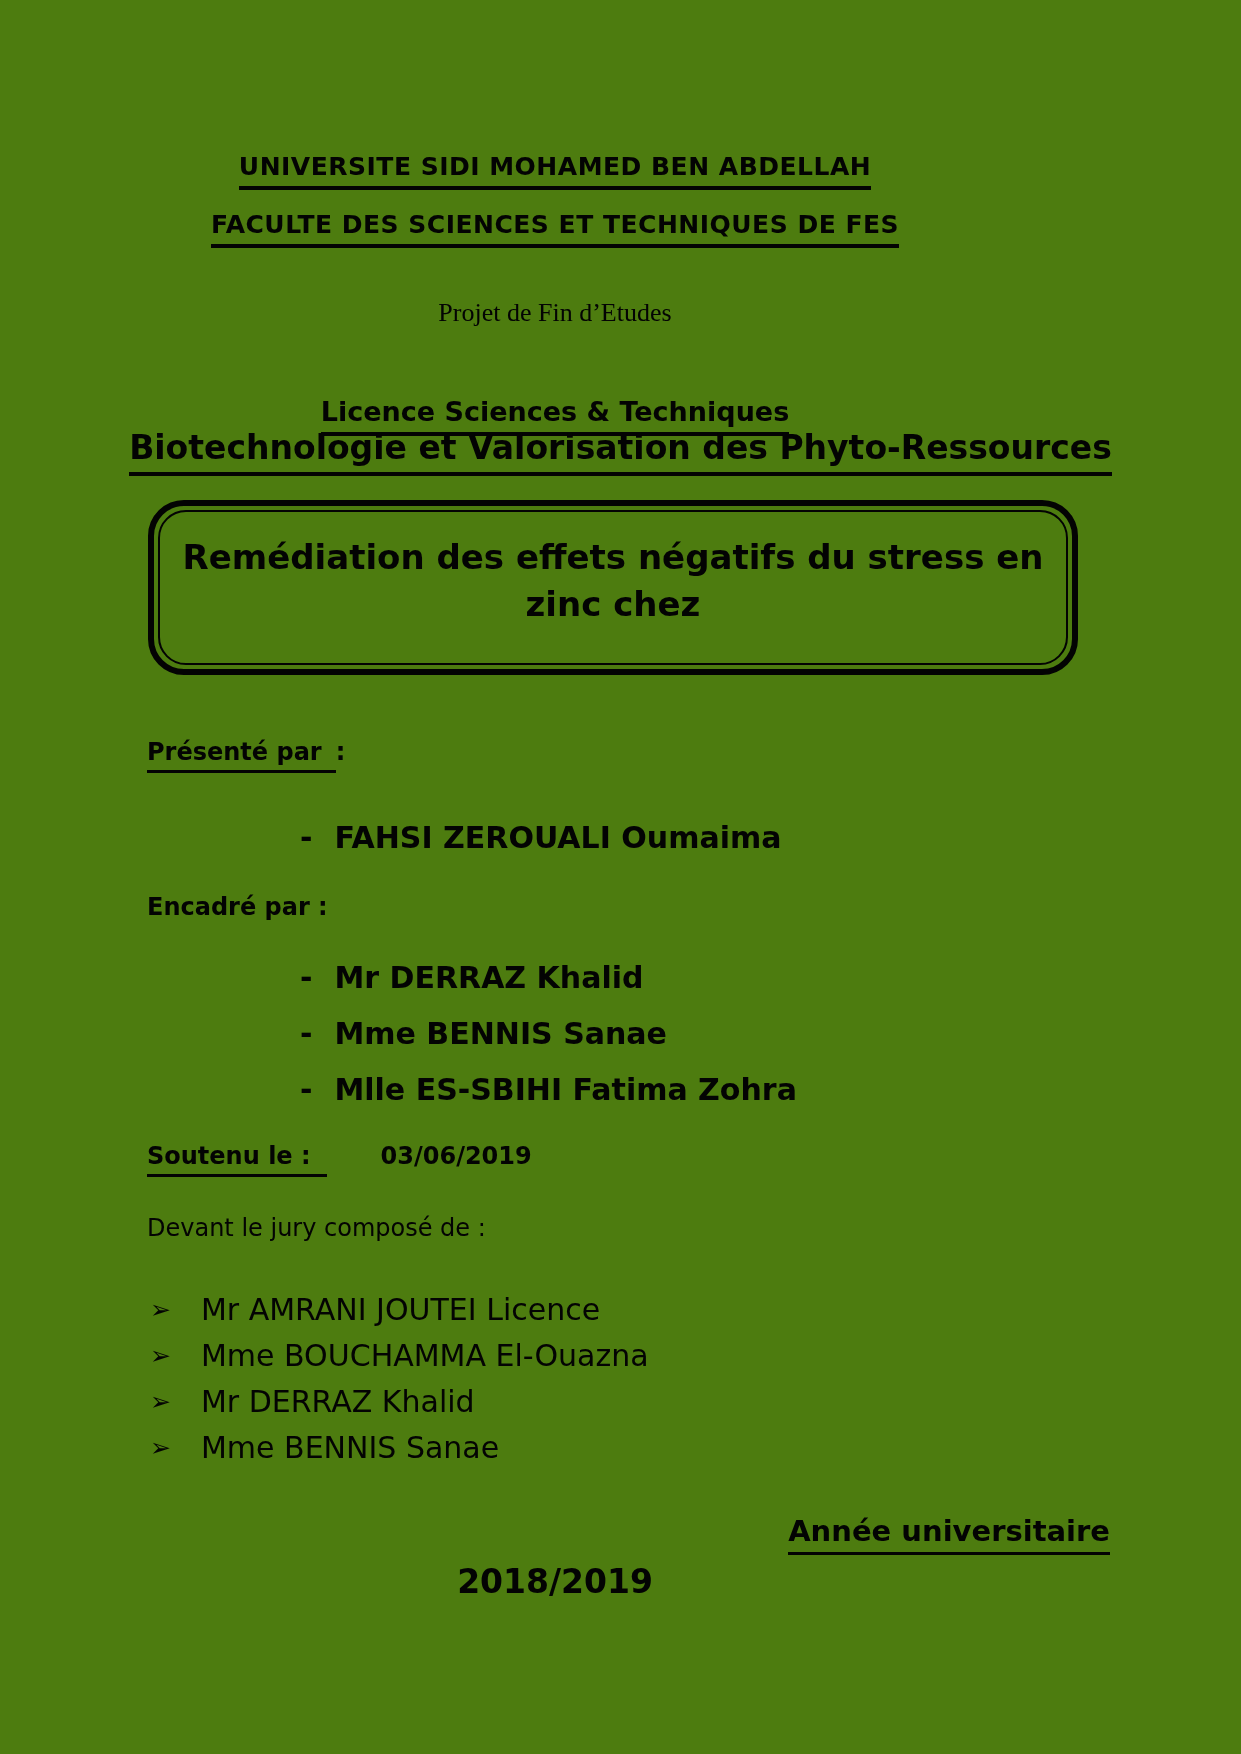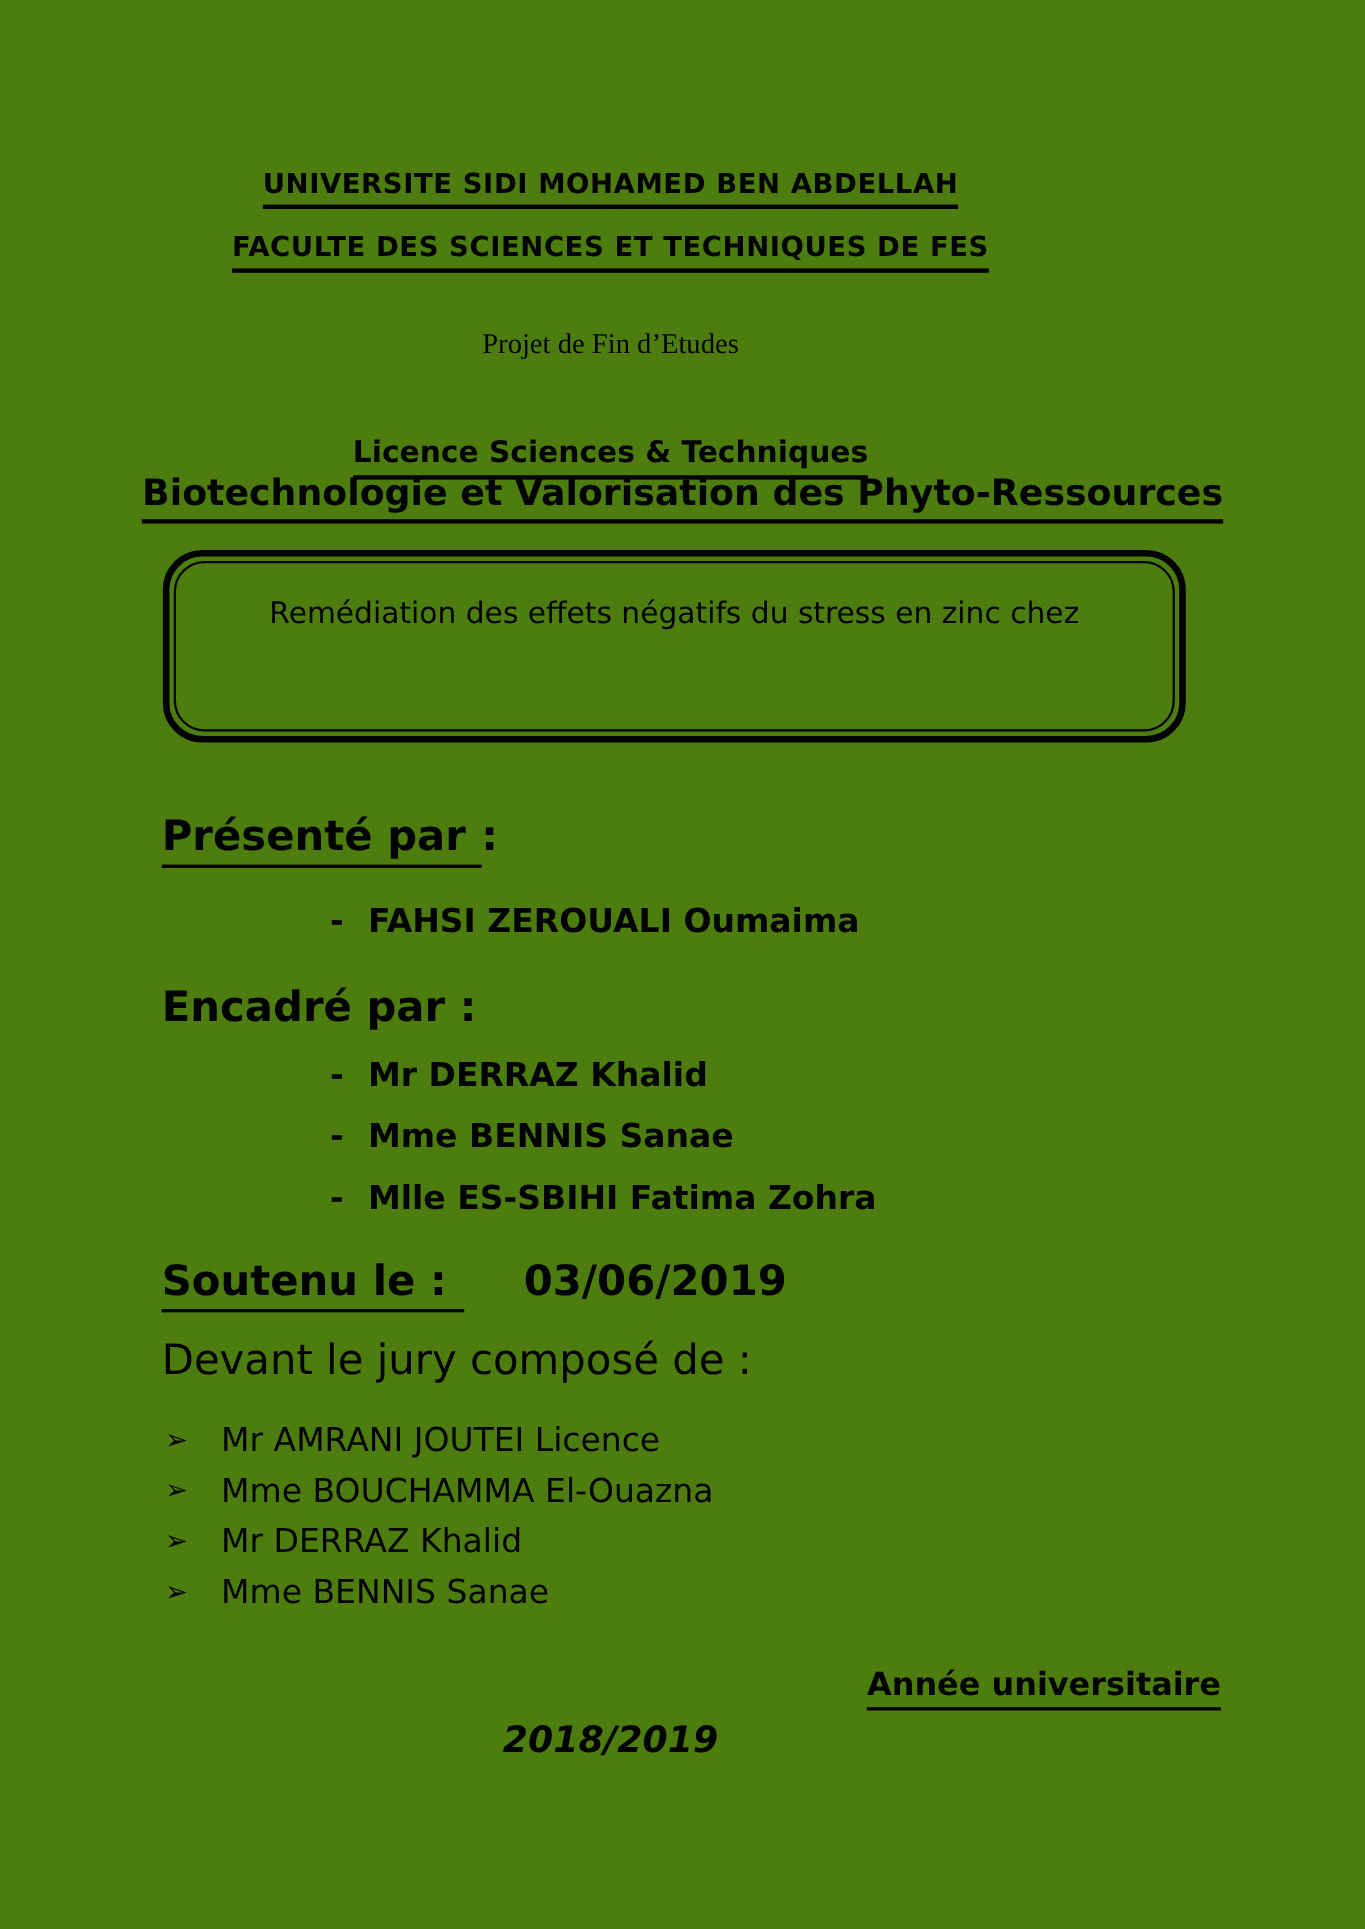--- a/index.html
+++ b/index.html
@@ -50,41 +50,41 @@
   }
   .titlebox-inner {
     width: 100%;
     height: 100%;
     box-sizing: border-box;
     border: 2px solid #030303;
     border-radius: 28px;
     text-align: center;
     padding-top: 22px;
   }
-  .boxline { font-size: 27px; font-weight: normal; line-height: 47px; }
+  .boxline { font-size: 34px; font-weight: bold; line-height: 47px; }
 
-  .label-line { font-size: 38px; left: 147px; }
+  .label-line { font-size: 24px; left: 147px; }
   .dash-item {
     left: 300px;
     font-size: 30px;
     font-weight: bold;
     display: flex;
     gap: 22px;
   }
   .jury-item {
     left: 150px;
     font-size: 30px;
     display: flex;
     align-items: baseline;
     gap: 30px;
   }
   .jury-bullet { font-size: 25px; position: relative; top: -2px; }
   .date { margin-left: 54px; font-weight: bold; }
   .annee { font-size: 29px; text-align: right; }
-  .year { font-size: 33px; font-style: italic; }
+  .year { font-size: 33px; }
 </style>
 </head>
 <body>
 
 <div class="page">
 
   <div class="abs center-narrow bold hdr" style="top:152px">
     <span class="u4">UNIVERSITE SIDI MOHAMED BEN ABDELLAH</span>
   </div>
   <div class="abs center-narrow bold hdr" style="top:210px">

